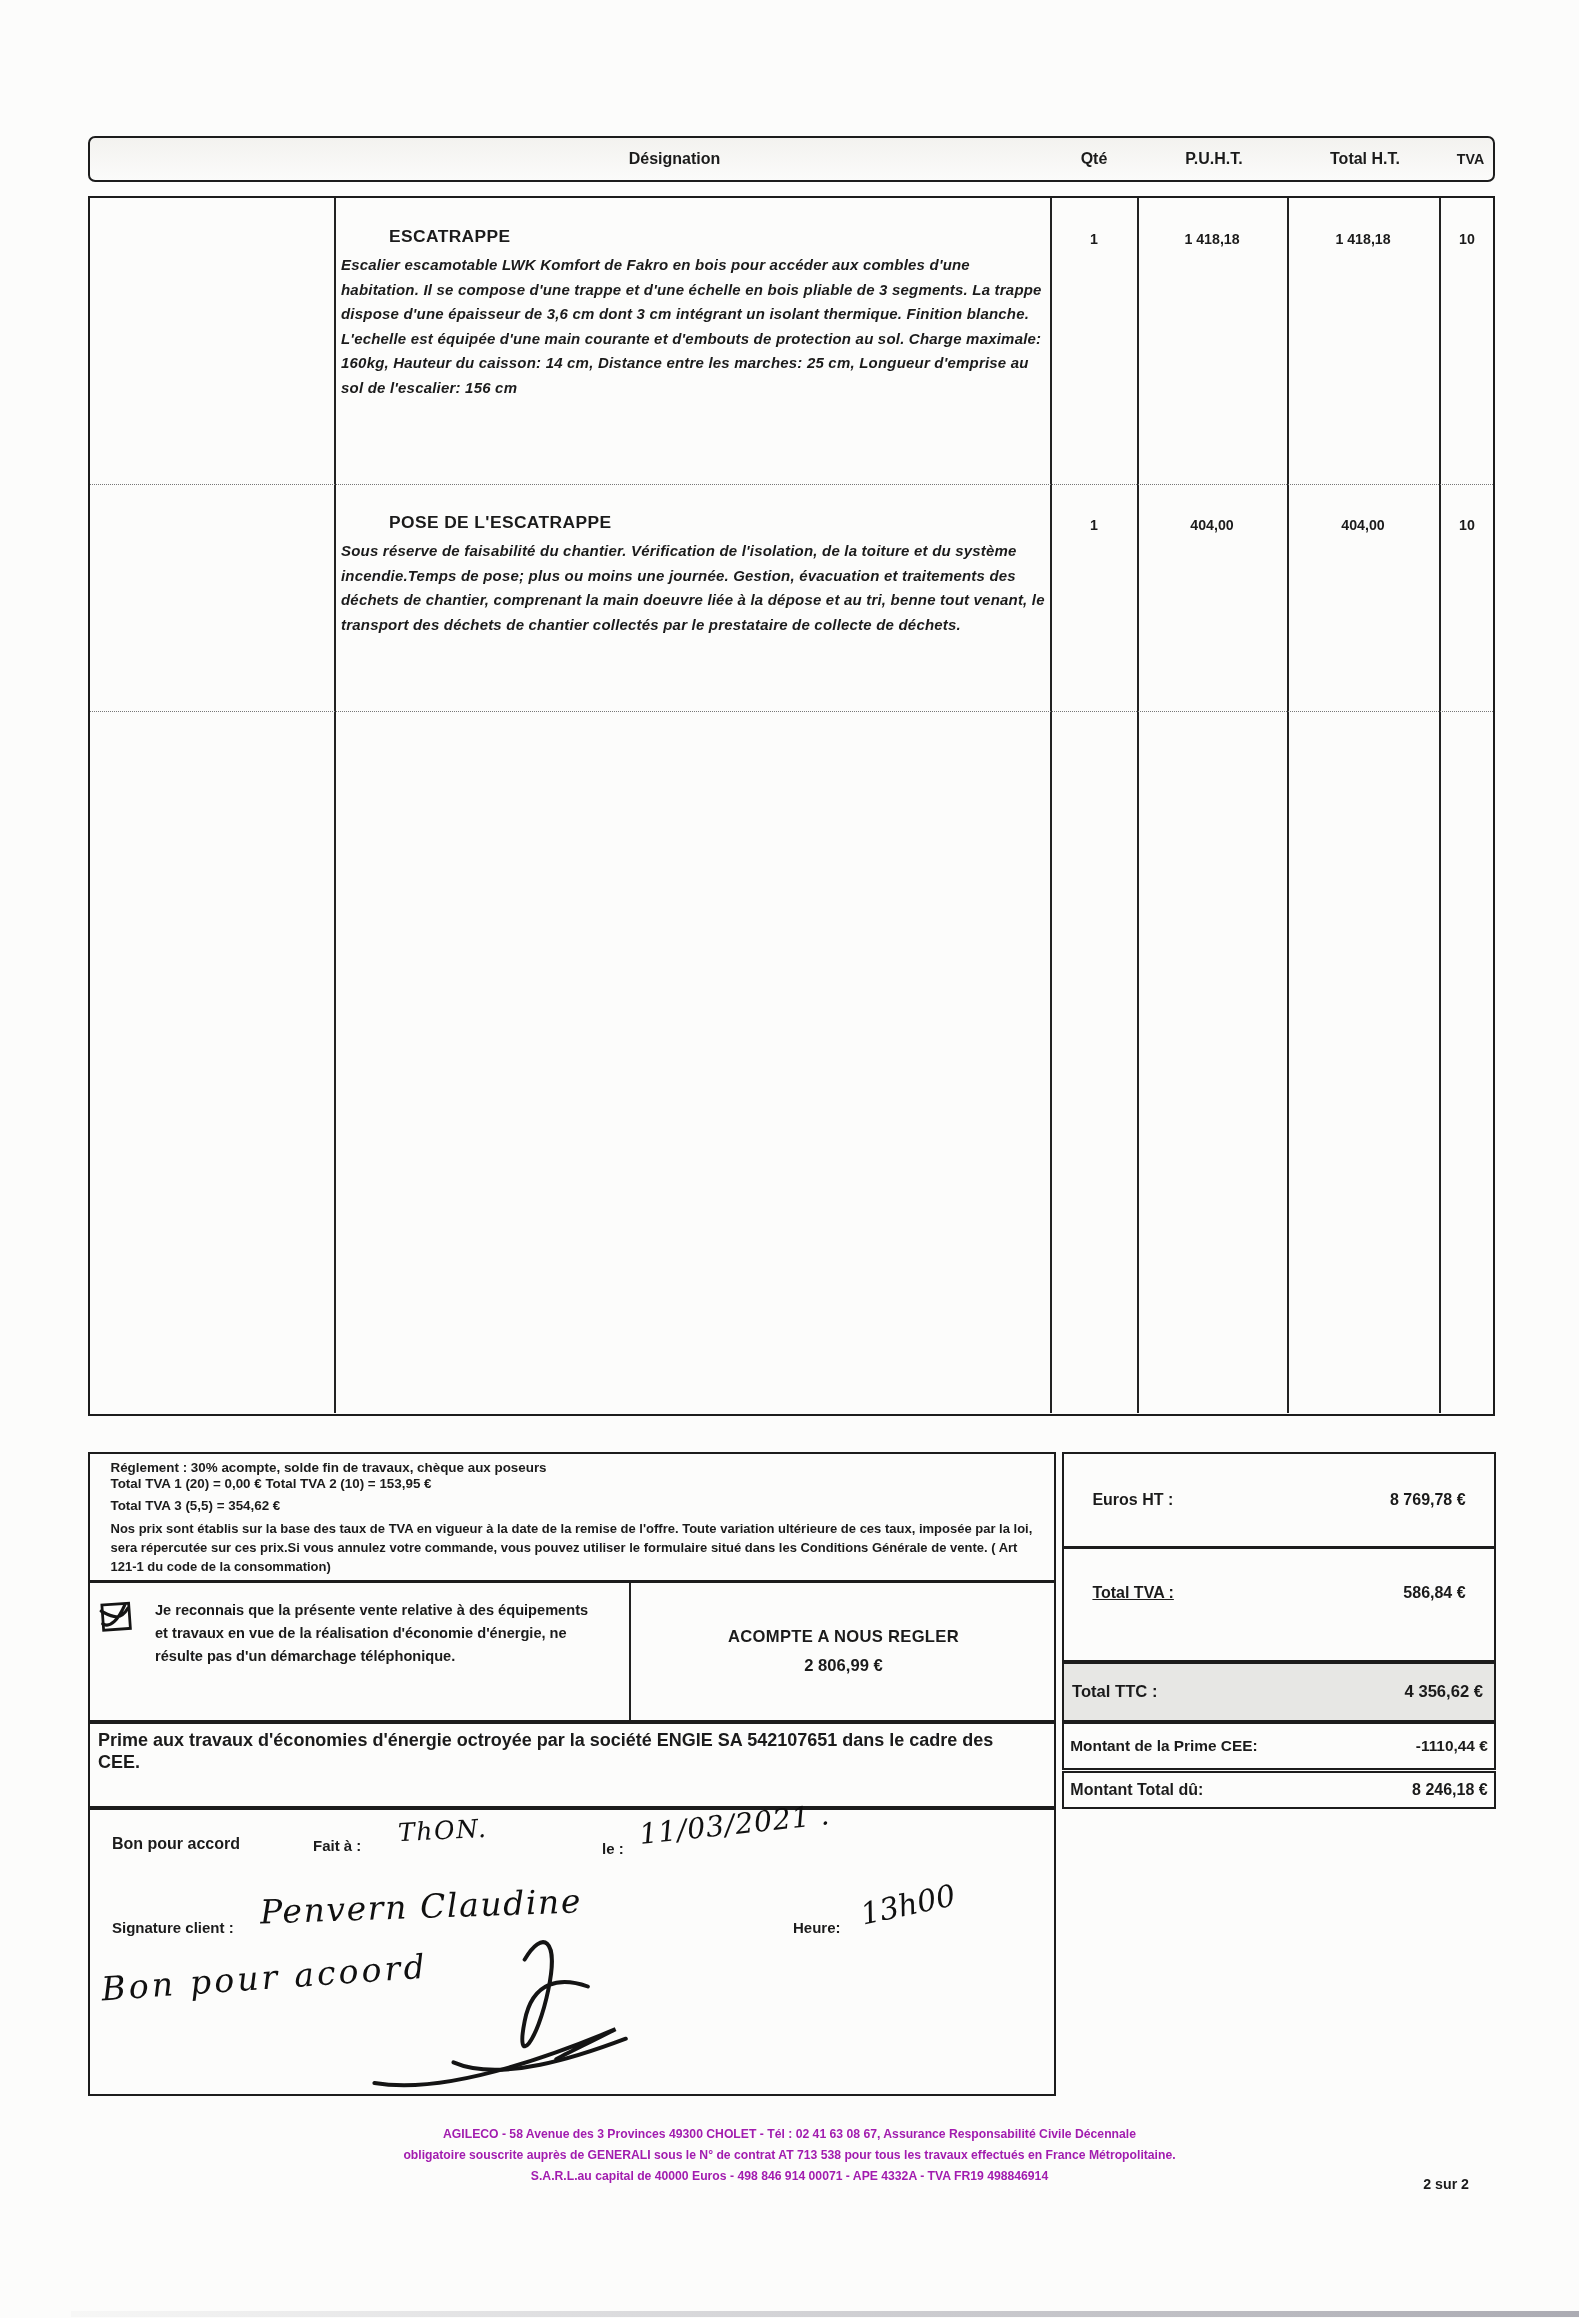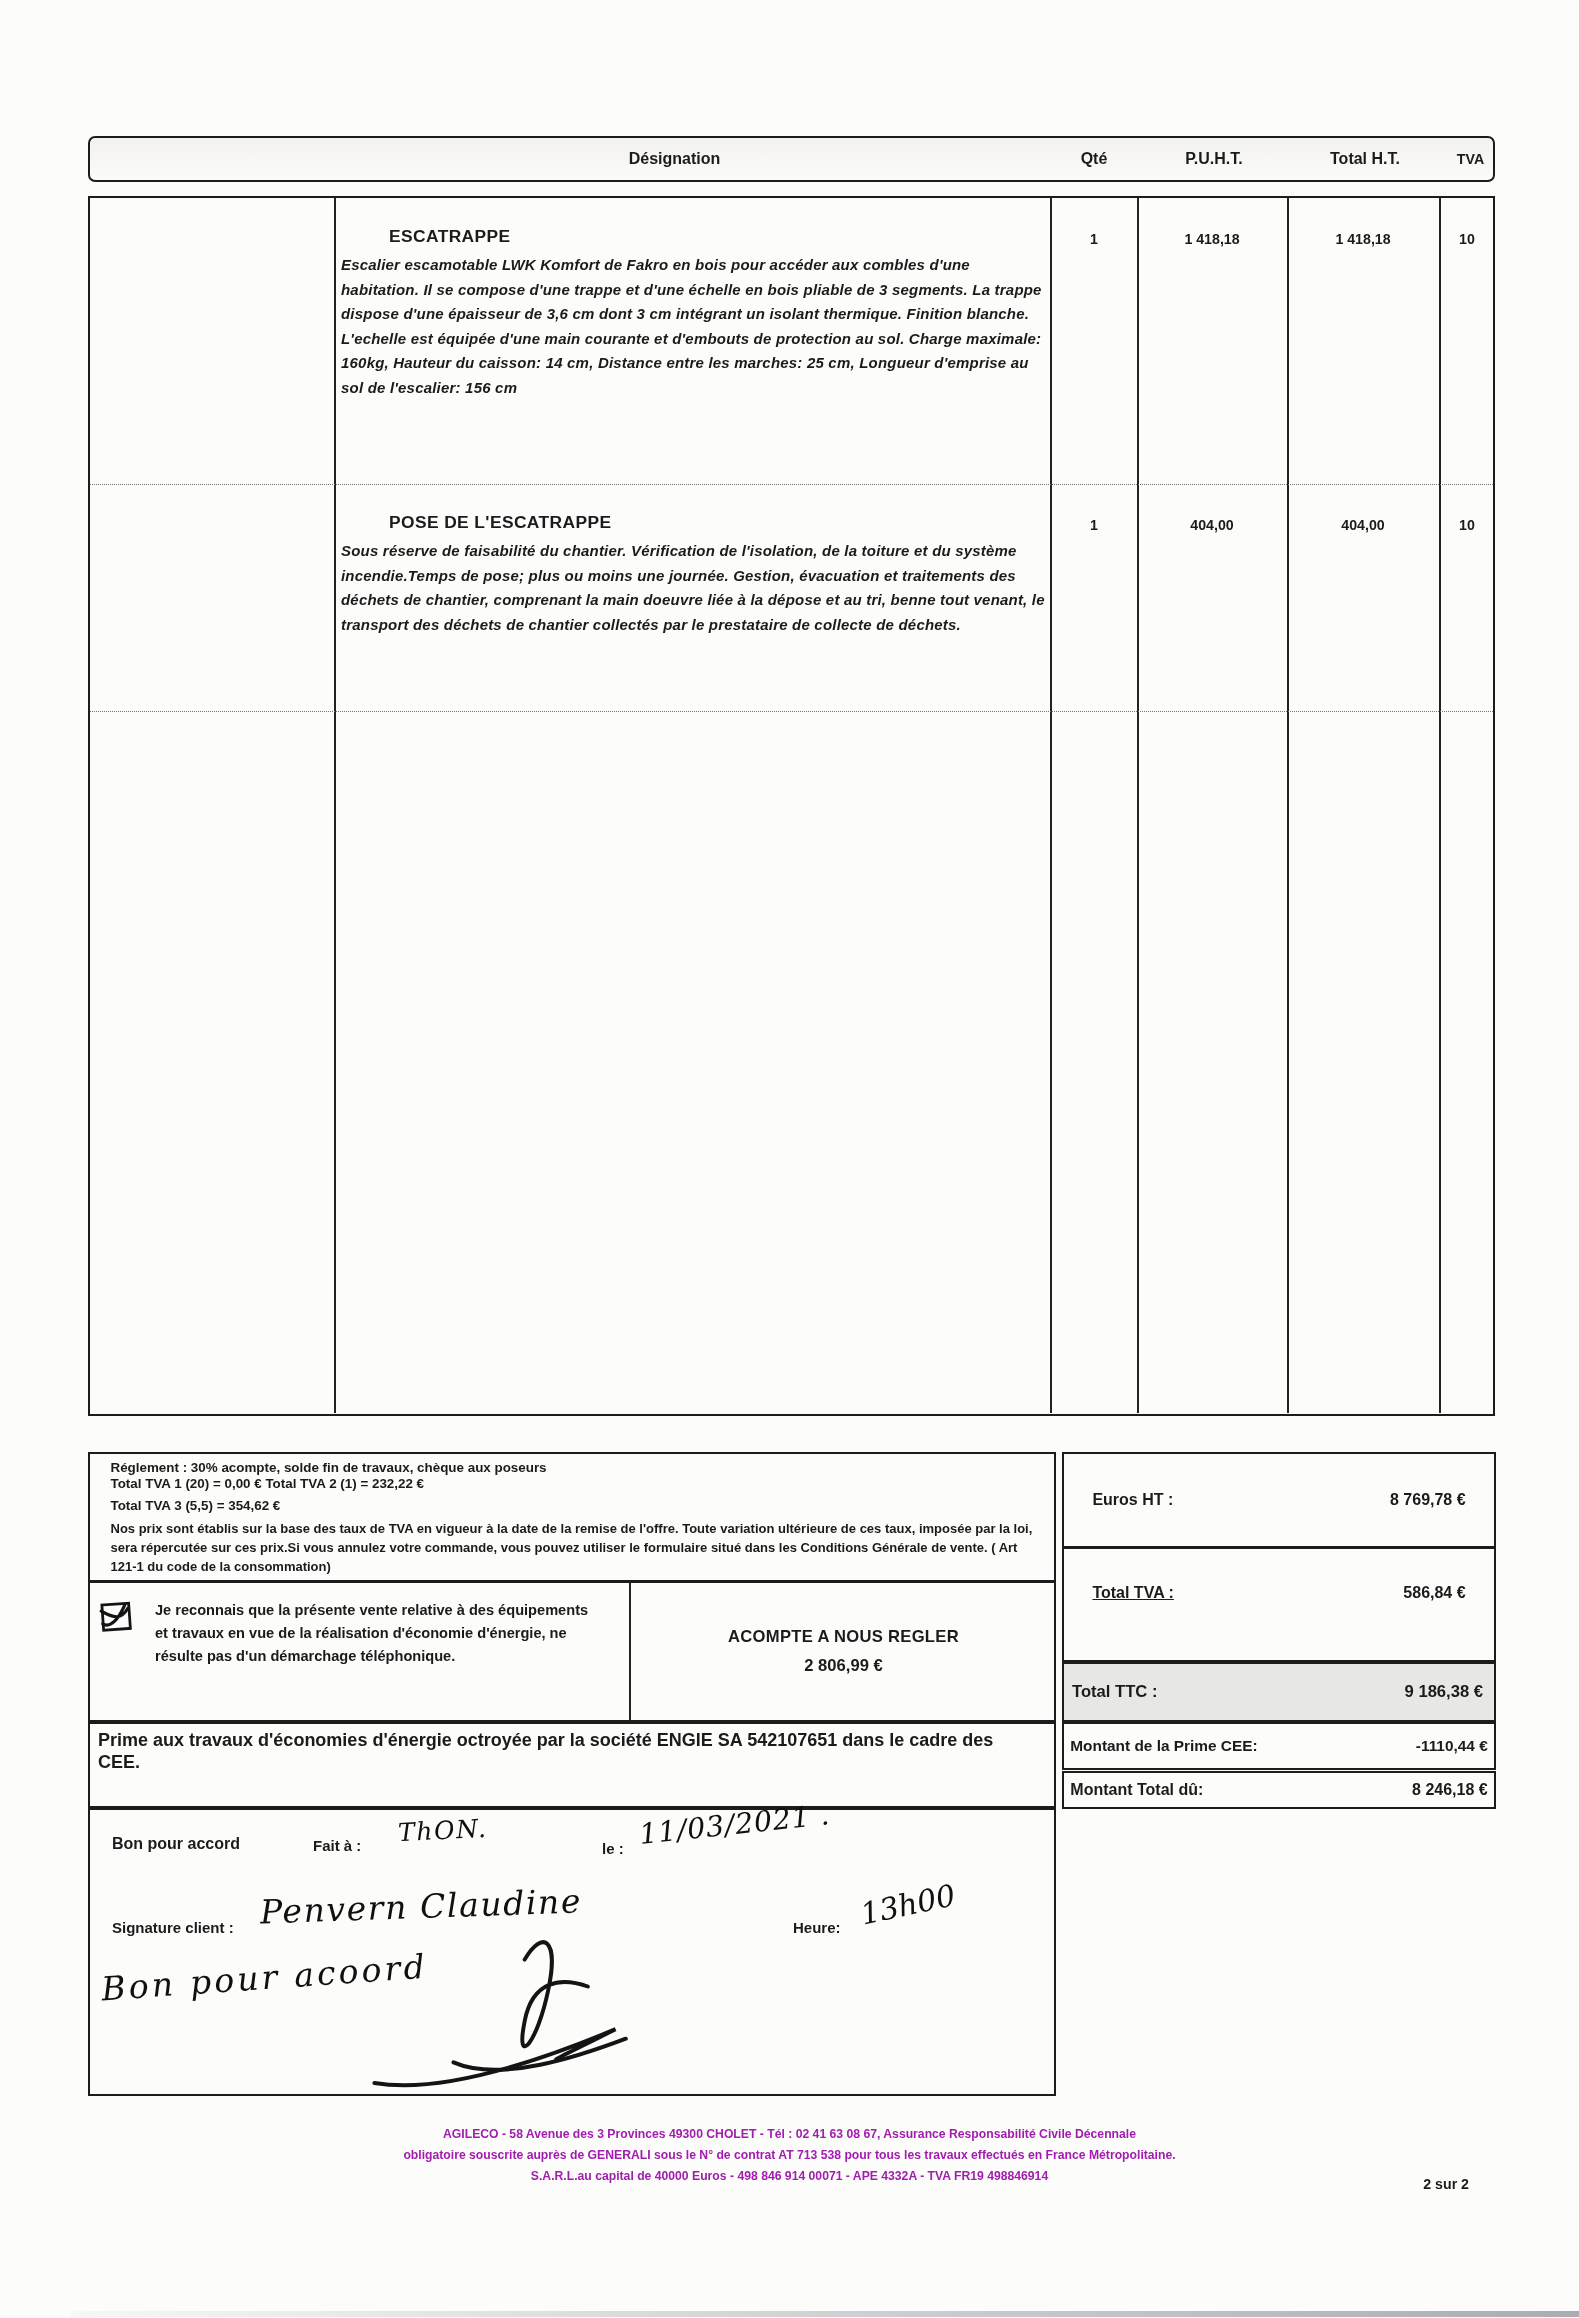--- a/index.html
+++ b/index.html
@@ -57,21 +57,21 @@
     <div class="abs desc" style="left:251px;top:341px;width:709px;">Sous réserve de faisabilité du chantier. Vérification de l'isolation, de la toiture et du système incendie.Temps de pose; plus ou moins une journée.  Gestion, évacuation et traitements des déchets de chantier, comprenant la main doeuvre liée à la dépose et au tri, benne tout venant, le transport des déchets de chantier collectés par le prestataire de collecte de déchets.</div>
     <div class="abs num" style="left:960px;top:319px;width:88px;">1</div>
     <div class="abs num" style="left:1047px;top:319px;width:150px;">404,00</div>
     <div class="abs num" style="left:1197px;top:319px;width:152px;">404,00</div>
     <div class="abs num" style="left:1349px;top:319px;width:56px;">10</div>
     <div class="dotline" style="left:0;top:513px;width:1403px;"></div>
   </div>
 
   <div class="box" style="left:88px;top:1452px;width:968px;height:130px;">
     <div class="abs b" style="left:20.5px;top:6.3px;width:924px;font-size:13.4px;">Réglement : 30% acompte, solde fin de travaux, chèque aux poseurs</div>
-    <div class="abs b" style="left:20.5px;top:22px;width:924px;font-size:13.4px;">Total TVA 1 (20) = 0,00 €  Total TVA 2 (1) = 232,22 €</div>
+    <div class="abs b" style="left:20.5px;top:22px;width:924px;font-size:13.4px;">Total TVA 1 (20) = 0,00 €  Total TVA 2 (10) = 153,95 €</div>
     <div class="abs b" style="left:20.5px;top:44px;width:924px;font-size:13.4px;">Total TVA 3 (5,5) = 354,62 €</div>
     <div class="abs" style="left:20.5px;top:65px;width:930px;font-size:13px;line-height:19px;font-weight:600;">Nos prix sont établis sur la base des taux de TVA en vigueur à la date de la remise de l'offre. Toute variation ultérieure de ces taux, imposée par la loi, sera répercutée sur ces prix.Si vous annulez votre commande, vous pouvez utiliser le formulaire situé dans les Conditions Générale de vente. ( Art 121-1 du code de la consommation)</div>
   </div>
 
   <div class="box" style="left:88px;top:1581px;width:968px;height:141px;">
     <div class="vline" style="left:539px;top:0;height:137px;"></div>
 
     <div class="abs" style="left:8px;top:14.2px;">
       <svg width="41" height="41" viewBox="0 0 52 52">
         <rect x="6" y="9" width="34" height="32" fill="none" stroke="#141414" stroke-width="3.5" transform="rotate(-4 23 25)"></rect>
@@ -113,21 +113,21 @@
   <div class="box totrow" style="left:1062px;top:1452px;width:434px;height:96px;padding:0 28.4px;">
     <span class="flabel">Euros HT :</span>
     <span class="fvalue">8 769,78 €</span>
   </div>
   <div class="box totrow" style="left:1062px;top:1547px;width:434px;height:115px;padding:0 28.4px;align-items:flex-start;">
     <span class="flabel" style="margin-top:35px;text-decoration:underline;">Total TVA :</span>
     <span class="fvalue" style="margin-top:35px;">586,84 €</span>
   </div>
   <div class="box totrow" style="left:1062px;top:1662px;width:434px;height:60px;padding:0 11px 0 8px;background:#e7e7e4;">
     <span class="flabel" style="font-size:16.6px;">Total TTC :</span>
-    <span class="fvalue" style="font-size:16.6px;">9 186,38 €</span>
+    <span class="fvalue" style="font-size:16.6px;">4 356,62 €</span>
   </div>
   <div class="box totrow" style="left:1062px;top:1722px;width:434px;height:48px;padding:0 6.3px;">
     <span class="flabel" style="font-size:15.4px;">Montant de la Prime CEE:</span>
     <span class="fvalue" style="font-size:15.4px;">-1110,44 €</span>
   </div>
   <div class="box totrow" style="left:1062px;top:1771px;width:434px;height:38px;padding:0 6.3px;">
     <span class="flabel" style="font-size:16px;">Montant Total dû:</span>
     <span class="fvalue" style="font-size:16px;">8 246,18 €</span>
   </div>
 

